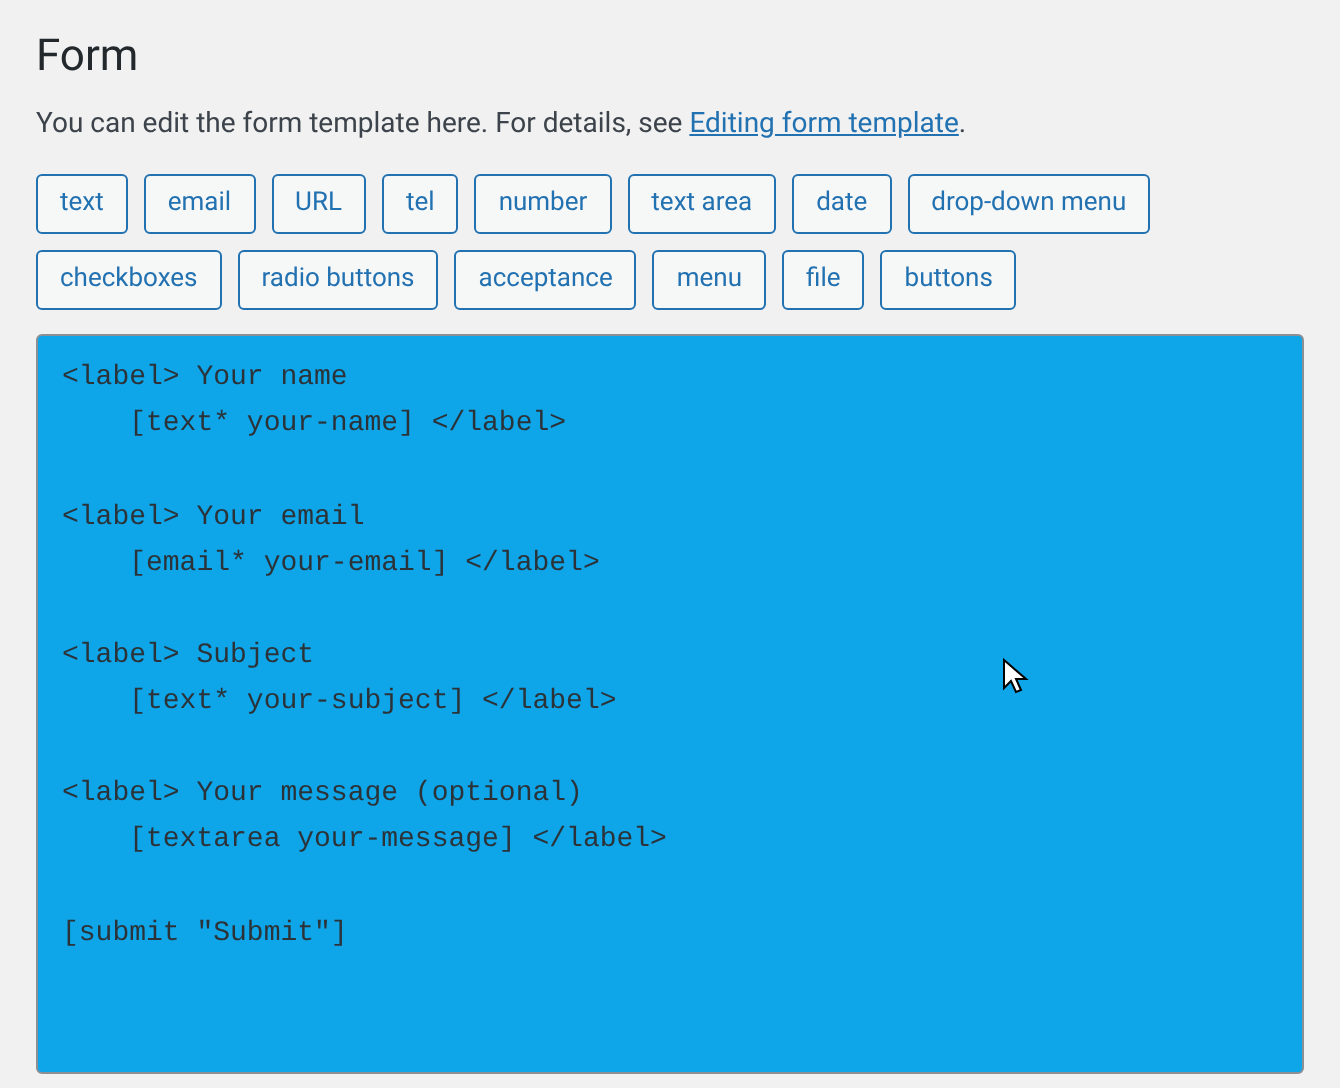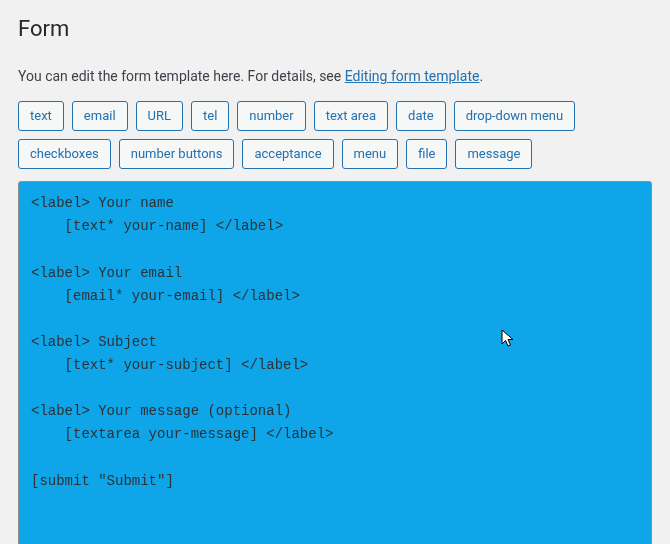--- a/index.html
+++ b/index.html
@@ -11,21 +11,21 @@
       font-family: -apple-system, BlinkMacSystemFont, "Segoe UI", Roboto, Arial, sans-serif;
       background: #f1f1f1;
       color: #23282d;
       width: 670px;
       height: 544px;
       padding: 16px 18px;
     }
     .page-title {
       font-size: 22px;
       font-weight: 400;
-      margin-bottom: 25px;
+      margin-bottom: 11px;
       color: #23282d;
     }
     .description {
       font-size: 14px;
       color: #3c434a;
       margin-bottom: 14px;
       line-height: 1.5;
     }
     .description a {
       color: #2271b1;
@@ -89,25 +89,25 @@
 <div class="tag-buttons">
   <span class="tag-btn">text</span>
   <span class="tag-btn">email</span>
   <span class="tag-btn">URL</span>
   <span class="tag-btn">tel</span>
   <span class="tag-btn">number</span>
   <span class="tag-btn">text area</span>
   <span class="tag-btn">date</span>
   <span class="tag-btn">drop-down menu</span>
   <span class="tag-btn">checkboxes</span>
-  <span class="tag-btn">number buttons</span>
+  <span class="tag-btn">radio buttons</span>
   <span class="tag-btn">acceptance</span>
   <span class="tag-btn">menu</span>
   <span class="tag-btn">file</span>
-  <span class="tag-btn">message</span>
+  <span class="tag-btn">buttons</span>
 </div>
 
 <textarea class="editor" spellcheck="false" style="">&lt;label&gt; Your name
     [text* your-name] &lt;/label&gt;
 
 &lt;label&gt; Your email
     [email* your-email] &lt;/label&gt;
 
 &lt;label&gt; Subject
     [text* your-subject] &lt;/label&gt;

